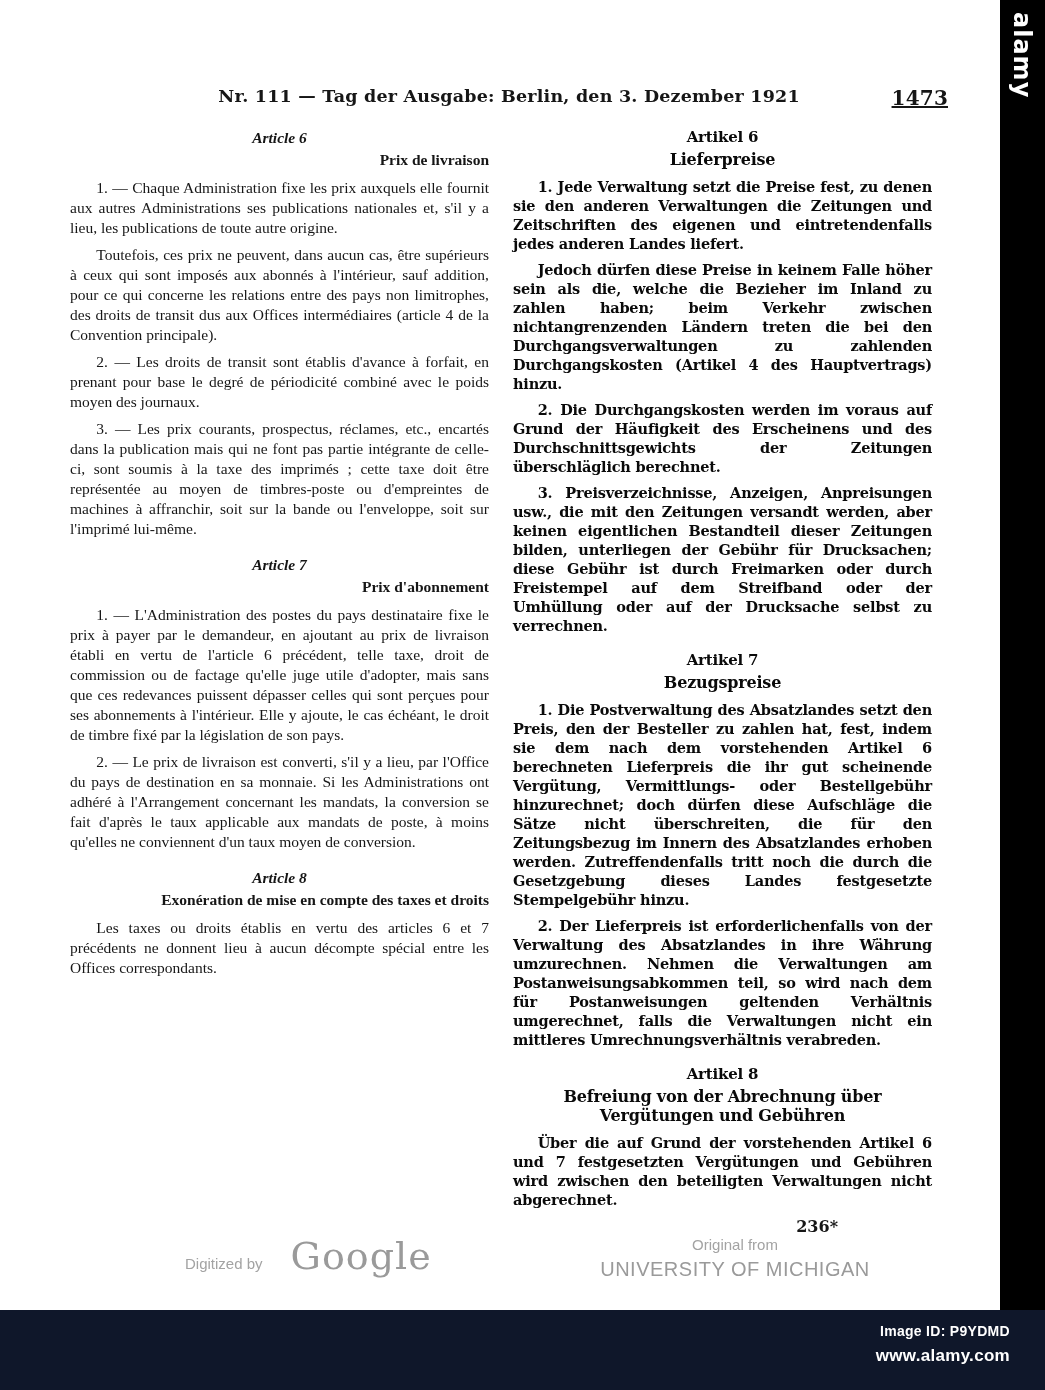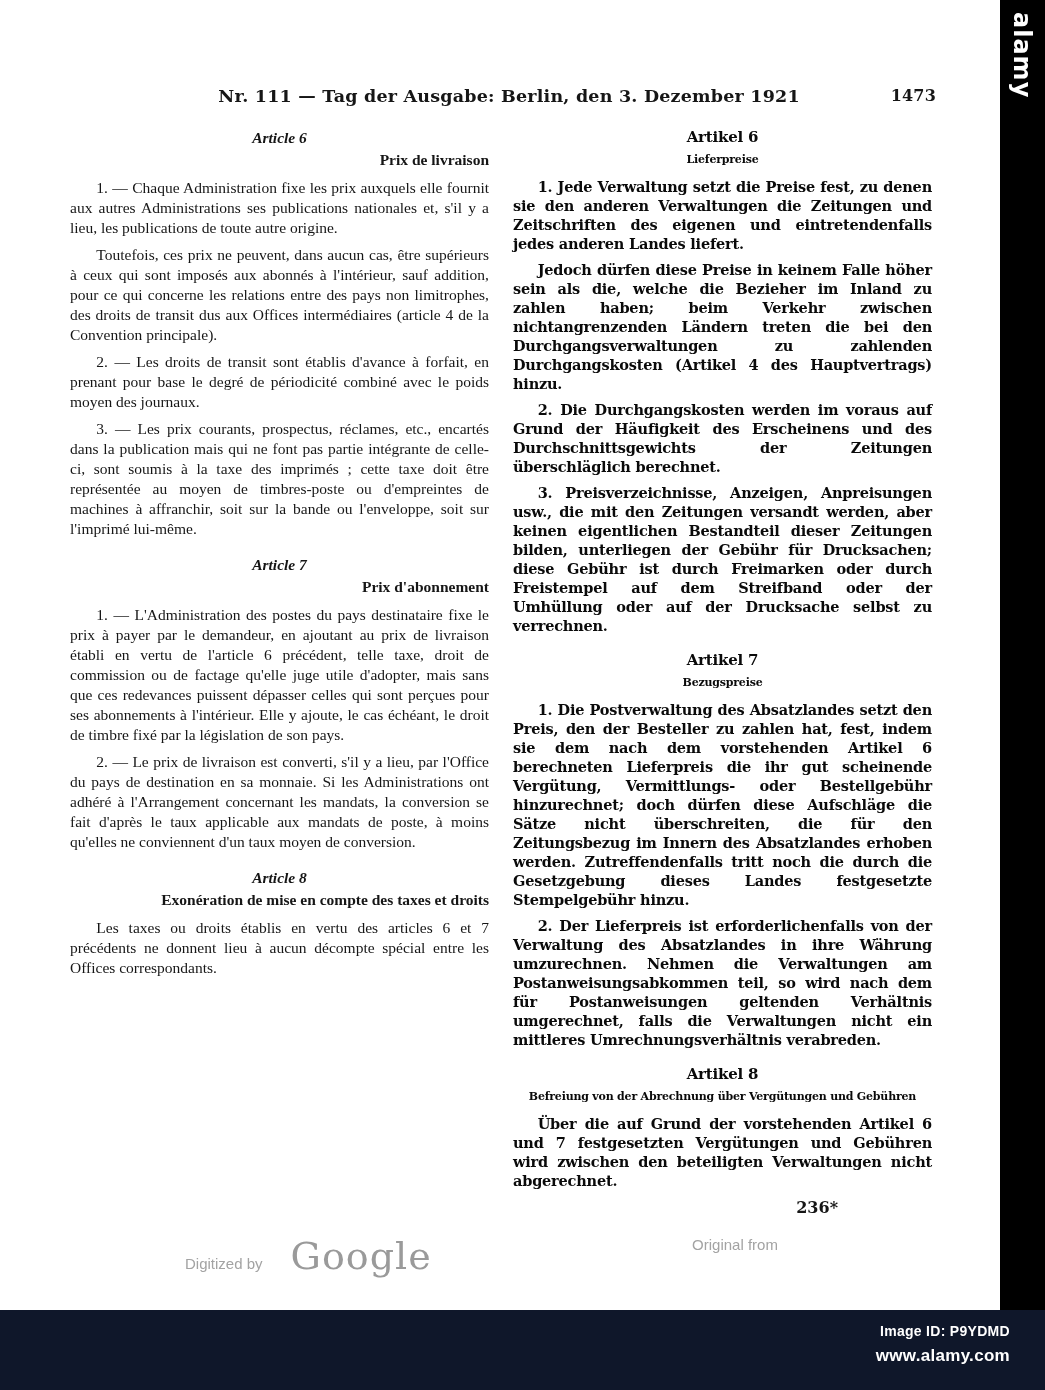--- a/index.html
+++ b/index.html
@@ -7,36 +7,36 @@
   body { position:relative; font-family:"Liberation Serif", serif; color:#161616; }
 
   .canvas { position:absolute; inset:0; background:#ffffff; overflow:hidden; }
 
   
   .page { position:absolute; left:0; top:0; width:1000px; padding:86px 52px 0 70px; }
 
   .page-header { position:relative; text-align:center; font-weight:bold;
                  font-size:17.5px; margin-bottom:20px; letter-spacing:.2px;
                  font-family:"DejaVu Serif", serif; }
-  .page-number { position:absolute; right:12px; top:0; font-size:16px; }
+  .page-number { position:absolute; right:0; top:0; font-size:20px;text-decoration:underline; }
 
   .columns { display:flex; gap:24px; }
   .col { width:419px; text-align:justify; }
 
   .col-french { font-size:15.5px; line-height:20px; font-family:"Liberation Serif", serif; }
   .col-german { font-size:14.5px; line-height:19px; font-weight:bold;
                 font-family:"DejaVu Serif", serif; letter-spacing:-0.2px; color:#0a0a0a; }
 
   .fr-heading { text-align:center; font-style:italic; font-weight:bold;
                 font-size:15.5px; margin-top:2px; margin-bottom:2px; text-indent:0; }
   .fr-subheading { text-align:right; font-weight:bold; font-size:15.5px;
                    margin-bottom:8px; text-indent:0; }
   .de-heading { text-align:center; font-weight:bold; font-size:15px;
                 margin-top:2px; margin-bottom:3px; text-indent:0; }
-  .de-subheading { text-align:center; font-weight:bold; font-size:11px;
+  .de-subheading { text-align:center; font-weight:bold; font-size:16px;
                    margin-bottom:8px; text-indent:0; }
   .art-gap { margin-top:16px; }
 
   .col p { text-indent:1.7em; margin:0; }
   .col p.sp { margin-top:7px; }
 
   .footer-mark { text-align:right; padding-right:110px; margin-top:8px;
                  font-weight:bold; font-size:16px; font-family:"DejaVu Serif", serif; }
 
   
@@ -124,20 +124,21 @@
     <div class="footer-mark">236*</div>
   </div>
 
   <div class="watermark-google">
     <span class="wm-digitized">Digitized by</span>
     <span class="wm-google">Google</span>
   </div>
 
   <div class="watermark-um">
     <div class="wm-from">Original from</div>
+    <div class="wm-university">UNIVERSITY OF MICHIGAN</div>
   </div>
 
   <div class="alamy-sidebar">
     <span class="alamy-logo-vertical">alamy</span>
   </div>
 
   <div class="alamy-bottombar">
     <div class="alamy-info">
       <div class="alamy-id">Image ID: P9YDMD</div>
       <div class="alamy-url">www.alamy.com</div>

